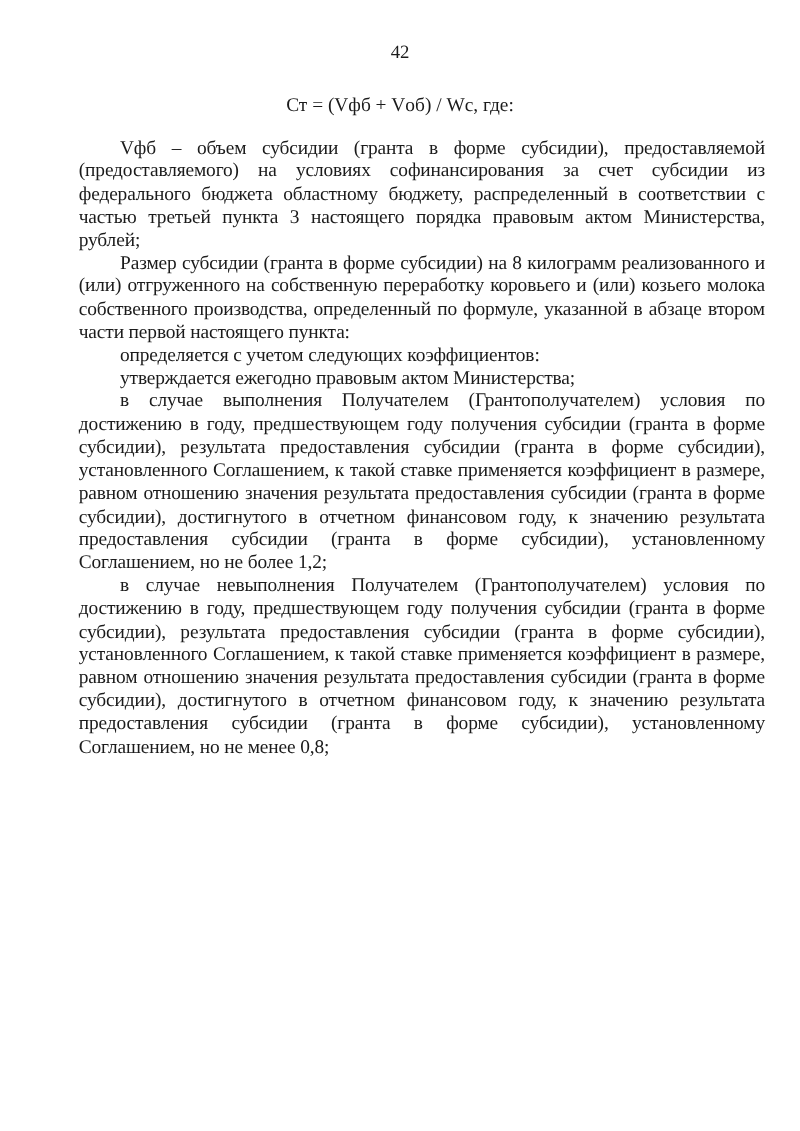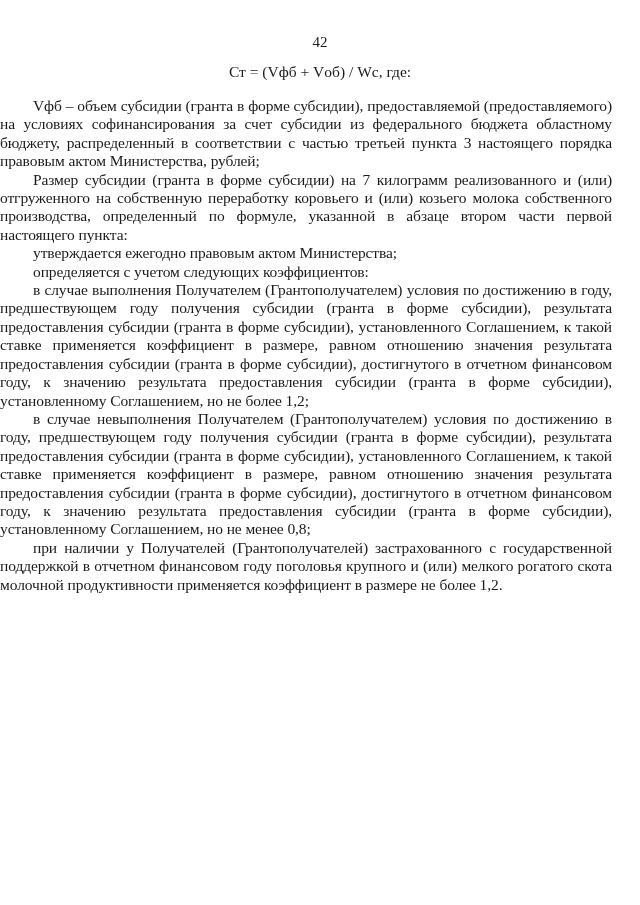--- a/index.html
+++ b/index.html
@@ -20,24 +20,25 @@
   }
   .page-number {
     text-align: center;
     font-size: 15px;
     line-height: 17px;
   }
   .formula {
     text-align: center;
     font-size: 15.5px;
     line-height: 18px;
-    margin-top: 12px;
+    margin-top: 25px;
   }
   .content {
     margin-top: 16px;
+    padding-left: 63px;
     padding-right: 28px;
     text-align: justify;
     font-size: 15.5px;
     line-height: 18.4px;
     letter-spacing: -0.1px;
   }
   .content p {
     margin: 0;
     text-indent: 33px;
     hyphens: none;
@@ -46,20 +47,19 @@
 </head>
 <body>
 
 <div class="page">
   <div class="page-number">42</div>
 
   <div class="formula">Ст = (Vфб + Vоб) / Wс, где:</div>
 
   <div class="content">
     <p>Vфб – объем субсидии (гранта в форме субсидии), предоставляемой (предоставляемого) на условиях софинансирования за счет субсидии из федерального бюджета областному бюджету, распределенный в соответствии с частью третьей пункта 3 настоящего порядка правовым актом Министерства, рублей;</p>
-    <p>Размер субсидии (гранта в форме субсидии) на 7 килограмм реализованного и (или) отгруженного на собственную переработку коровьего и (или) козьего молока собственного производства, определенный по формуле, указанной в абзаце втором части первой настоящего пункта:</p>
+    <p>Размер субсидии (гранта в форме субсидии) на 8 килограмм реализованного и (или) отгруженного на собственную переработку коровьего и (или) козьего молока собственного производства, определенный по формуле, указанной в абзаце втором части первой настоящего пункта:</p>
+    <p>определяется с учетом следующих коэффициентов:</p>
     <p>утверждается ежегодно правовым актом Министерства;</p>
-    <p>определяется с учетом следующих коэффициентов:</p>
     <p>в случае выполнения Получателем (Грантополучателем) условия по достижению в году, предшествующем году получения субсидии (гранта в форме субсидии), результата предоставления субсидии (гранта в форме субсидии), установленного Соглашением, к такой ставке применяется коэффициент в размере, равном отношению значения результата предоставления субсидии (гранта в форме субсидии), достигнутого в отчетном финансовом году, к значению результата предоставления субсидии (гранта в форме субсидии), установленному Соглашением, но не более 1,2;</p>
     <p>в случае невыполнения Получателем (Грантополучателем) условия по достижению в году, предшествующем году получения субсидии (гранта в форме субсидии), результата предоставления субсидии (гранта в форме субсидии), установленного Соглашением, к такой ставке применяется коэффициент в размере, равном отношению значения результата предоставления субсидии (гранта в форме субсидии), достигнутого в отчетном финансовом году, к значению результата предоставления субсидии (гранта в форме субсидии), установленному Соглашением, но не менее 0,8;</p>
-    <p>при наличии у Получателей (Грантополучателей) застрахованного с государственной поддержкой в отчетном финансовом году поголовья крупного и (или) мелкого рогатого скота молочной продуктивности применяется коэффициент в размере не более 1,2.</p>
   </div>
 </div>
 
 </body></html>

